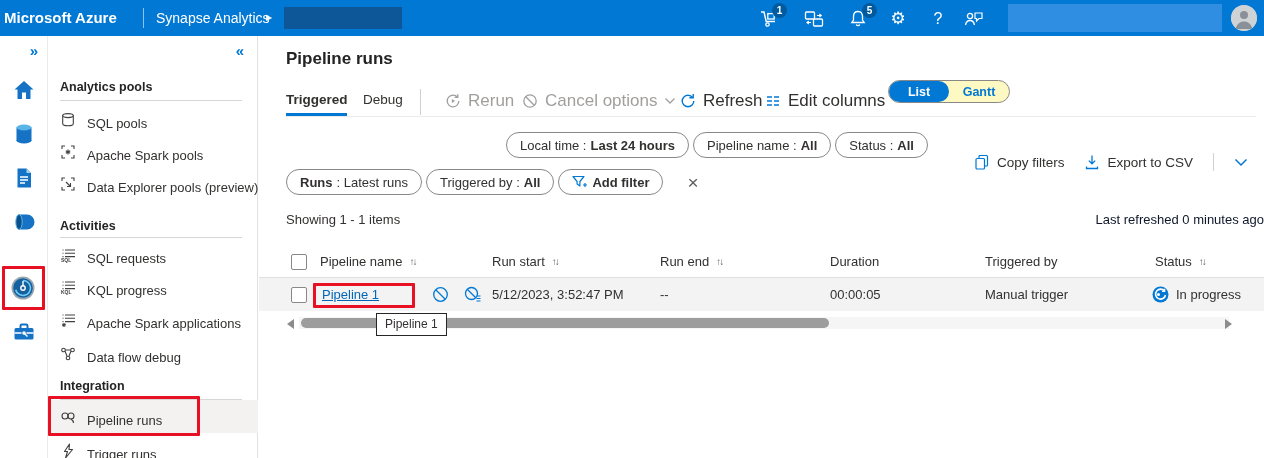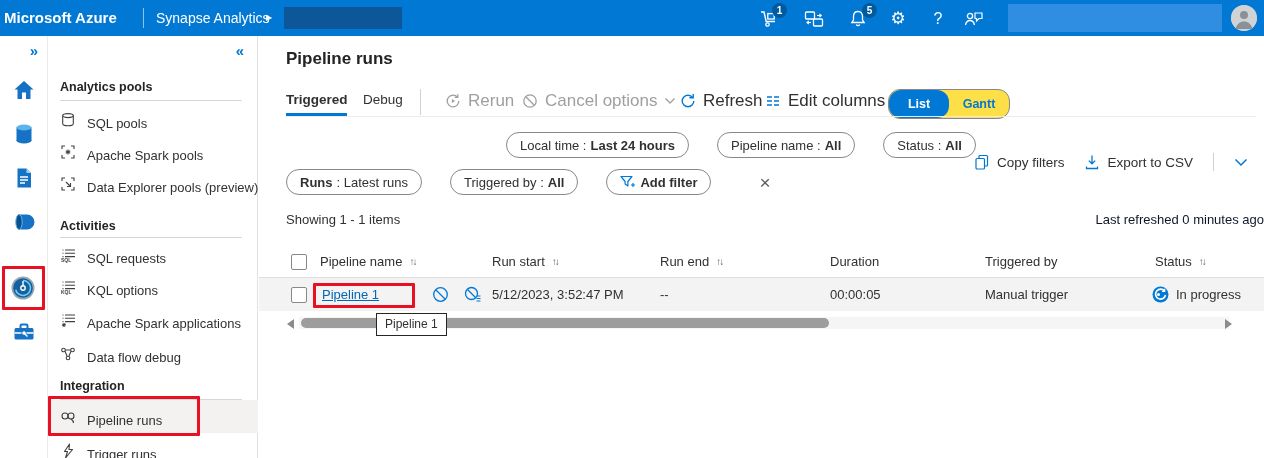--- a/index.html
+++ b/index.html
@@ -41,30 +41,30 @@
 
   
   #main { position:absolute; left:259px; top:36px; width:1005px; height:422px; background:#fff; }
   .page-title { position:absolute; left:27px; top:13px; font-size:17px; font-weight:bold; color:#242424; }
   .tab { position:absolute; top:56px; font-size:13.5px; color:#323130; cursor:pointer; }
   .tab.active { font-weight:bold; }
   .tab-underline { position:absolute; left:27px; top:77px; width:61px; height:3px; background:#0078d4; }
   .vdiv { position:absolute; width:1px; background:#d2d0ce; }
   .cmd { position:absolute; top:52px; height:26px; display:flex; align-items:center; gap:7px; cursor:pointer; font-size:17px; }
   .cmd.disabled { color:#a19f9d; cursor:default; }
-  .toggle { position:absolute; left:629px; top:53px; width:122px; height:30px; border:1px solid #8a8886; border-radius:12px; display:flex; background:#fde047; }
+  .toggle { position:absolute; left:629px; top:44px; width:122px; height:23px; border:1px solid #8a8886; border-radius:12px; display:flex; background:#fef9c3; }
   .toggle .seg { flex:1; display:flex; align-items:center; justify-content:center; font-size:12.5px; font-weight:bold; color:#0078d4; cursor:pointer; border-radius:12px; }
   .toggle .seg.on { background:#0078d4; color:#fff; }
   .hline { position:absolute; left:27px; top:80px; width:970px; border-top:1px solid #edebe9; }
 
   .input-wrap { position:absolute; left:27px; top:96px; width:200px; height:26px; border:1px solid #8a8886; border-radius:2px; display:flex; align-items:center; gap:6px; padding:0 7px; background:#fff; }
   .input-wrap input { border:none; outline:none; flex:1; font-size:13px; font-family:inherit; color:#323130; background:transparent; min-width:0; }
   .input-wrap input::placeholder { color:#605e5c; }
 
-  .pill-row { position:absolute; display:flex; gap:28px; align-items:center; }
+  .pill-row { position:absolute; display:flex; gap:4px; align-items:center; }
   .pill { display:inline-flex; align-items:center; height:26px; padding:0 13px; border:1px solid #8a8886; border-radius:14px; white-space:nowrap; cursor:pointer; background:#fff; gap:4px; }
   .pill .pv { font-weight:bold; }
   .clear-x { font-size:19px; color:#605e5c; cursor:pointer; margin-left:20px; line-height:1; }
 
   .right-cluster { position:absolute; right:16px; top:117px; display:flex; align-items:center; gap:20px; }
   .link-btn { display:flex; align-items:center; gap:7px; cursor:pointer; color:#323130; font-size:13.5px; }
 
   .status-row-left { position:absolute; left:27px; top:176px; color:#323130; }
   .status-row-right { position:absolute; right:0; top:176px; color:#0f172a; }
 
@@ -239,21 +239,21 @@
       </span>
     <span class="si-label">SQL requests</span>
   </div>
   <div class="side-item" style="top:237px">
     <span class="si-icon">
         <svg width="16" height="16" viewBox="0 0 16 16">
           <path d="M5 3h10M5 6.3h10M5 9.6h10M2.5 3h1M2.5 6.3h1M2.5 9.6h1" stroke="#404040" stroke-width="1.1"></path>
           <text x="1" y="15" font-size="5" fill="#404040" font-weight="bold">KQL</text>
         </svg>
       </span>
-    <span class="si-label">KQL options</span>
+    <span class="si-label">KQL progress</span>
   </div>
   <div class="side-item" style="top:270px">
     <span class="si-icon">
         <svg width="16" height="16" viewBox="0 0 16 16">
           <path d="M5 3h10M5 6.3h10M5 9.6h10M2.5 3h1M2.5 6.3h1M2.5 9.6h1" stroke="#404040" stroke-width="1.1"></path>
           <path d="M4 11v4M2.3 12l3.4 2M5.7 12l-3.4 2" stroke="#404040" stroke-width="1.1"></path>
         </svg>
       </span>
     <span class="si-label">Apache Spark applications</span>
   </div>

